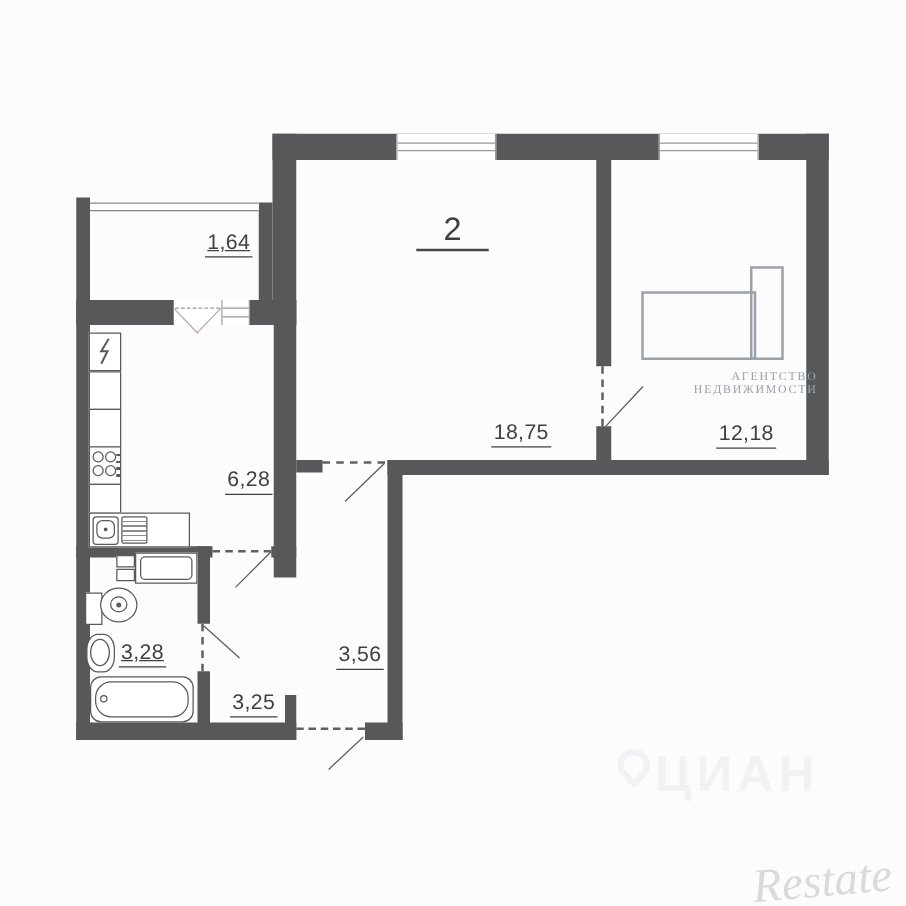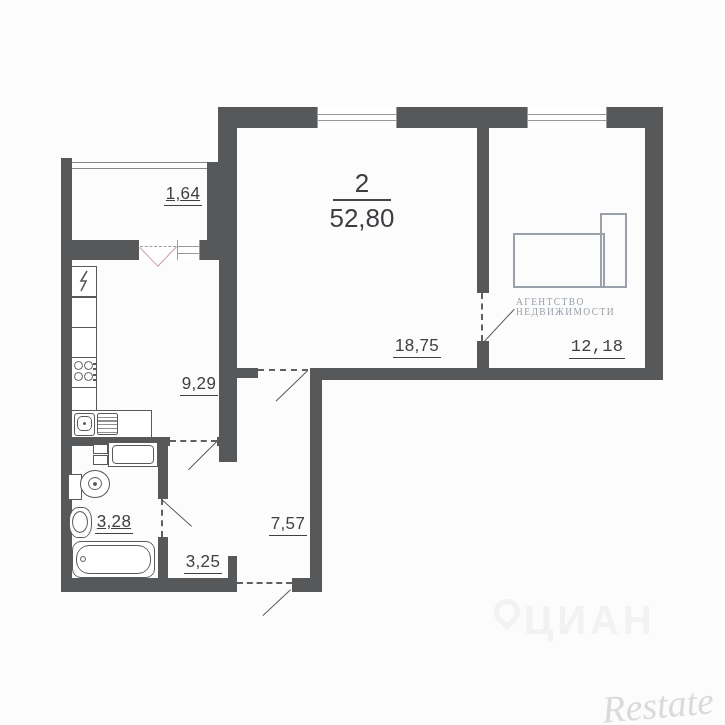--- a/index.html
+++ b/index.html
@@ -18,21 +18,21 @@
   .swing.pink{border-top-color:#c4a2a2;}
   .label{position:absolute;font-size:17px;color:#3e4043;letter-spacing:.3px;text-align:center;white-space:nowrap;}
   .label span{border-bottom:1.6px solid #3e4043;padding:0 2px 2px;}
   .title{position:absolute;left:322px;top:168px;width:80px;text-align:center;color:#3c3e41;}
   .title .rooms{font-size:26px;line-height:30px;}
   .title .rule{width:58px;margin:1px auto 2px;border-top:2px solid #454649;}
   .title .area{font-size:26px;line-height:30px;}
   .logo{position:absolute;color:#949ba5;font-family:"Liberation Serif",serif;}
   .logo .frame{position:absolute;border:2.5px solid #9aa1aa;box-sizing:border-box;}
   .logo .word{position:absolute;left:0;top:42px;width:150px;text-align:center;font-size:40px;letter-spacing:1px;color:#8f96a0;}
-  .logo .tag{position:absolute;left:12px;top:84px;width:150px;text-align:left;font-size:9.5px;letter-spacing:1.4px;color:#9aa1aa;}
+  .logo .tag{position:absolute;left:0;top:84px;width:150px;text-align:right;font-size:9.5px;letter-spacing:1.4px;color:#9aa1aa;}
   .cian{position:absolute;color:#f2f2f4;font-weight:bold;font-size:40px;letter-spacing:4px;}
   .cian-pin{position:absolute;width:16px;height:16px;border:5px solid #f2f2f4;border-radius:50% 50% 50% 0;transform:rotate(-45deg);}
   .restate{position:absolute;color:#d9dadc;font-family:"Liberation Serif",serif;font-style:italic;font-size:38px;transform:rotate(-5deg);}
   .drainer{position:absolute;border:1.4px solid #58595b;border-radius:2px;box-sizing:border-box;
            background:repeating-linear-gradient(to bottom,#fff 0 2.6px,#8d8e90 2.6px 3.8px);}
   .knobs{position:absolute;width:3px;background:repeating-linear-gradient(to bottom,#58595b 0 2px,transparent 2px 5.5px);}
 </style>
 </head>
 <body>
 
@@ -113,35 +113,34 @@
   <div style="position:absolute;left:93px;top:482px;width:4px;height:4px;border-radius:50%;background:#58595b;"></div>
   <div class="fix" style="left:69px;top:507px;width:23px;height:31px;border-radius:40%;"></div>
   <div class="fix round" style="left:72px;top:511px;width:16px;height:22px;border-width:1.2px;"></div>
   <div class="fix" style="left:72px;top:541px;width:83px;height:37px;border-radius:9px;"></div>
   <div class="fix" style="left:76px;top:545px;width:75px;height:29px;border-radius:13px;border-width:1.2px;"></div>
   <div class="fix round" style="left:80px;top:556px;width:6px;height:6px;border-width:1.2px;"></div>
 
   <div class="title">
     <div class="rooms">2</div>
     <div class="rule"></div>
-    <div class="area">52,80</div>
   </div>
 
   <div class="label" style="left:150px;top:184px;width:66px;text-decoration:underline;">
     <span>1,64</span></div>
   <div class="label" style="left:166px;top:374px;width:66px;">
-    <span>9,29</span></div>
+    <span>6,28</span></div>
   <div class="label" style="left:384px;top:336px;width:66px;text-align:center;">
     <span>18,75</span></div>
-  <div class="label" style="left:564px;top:337px;width:66px;font-family:Liberation Mono, monospace;">
+  <div class="label" style="left:564px;top:337px;width:66px;">
     <span>12,18</span></div>
   <div class="label" style="left:81px;top:512px;width:66px;text-decoration:underline;">
     <span>3,28</span></div>
   <div class="label" style="left:255px;top:514px;width:66px;">
-    <span>7,57</span></div>
+    <span>3,56</span></div>
   <div class="label" style="left:170px;top:552px;width:66px;">
     <span>3,25</span></div>
 
   <div class="logo" style="left:504px;top:213px;width:150px;height:100px;">
     <div class="frame" style="left:9px;top:20px;width:92px;height:55px;"></div>
     <div class="frame" style="left:96px;top:0px;width:27px;height:75px;"></div>
     <div class="tag">АГЕНТСТВО НЕДВИЖИМОСТИ</div>
   </div>
 
   <div class="cian-pin" style="left:494px;top:599px;"></div>

